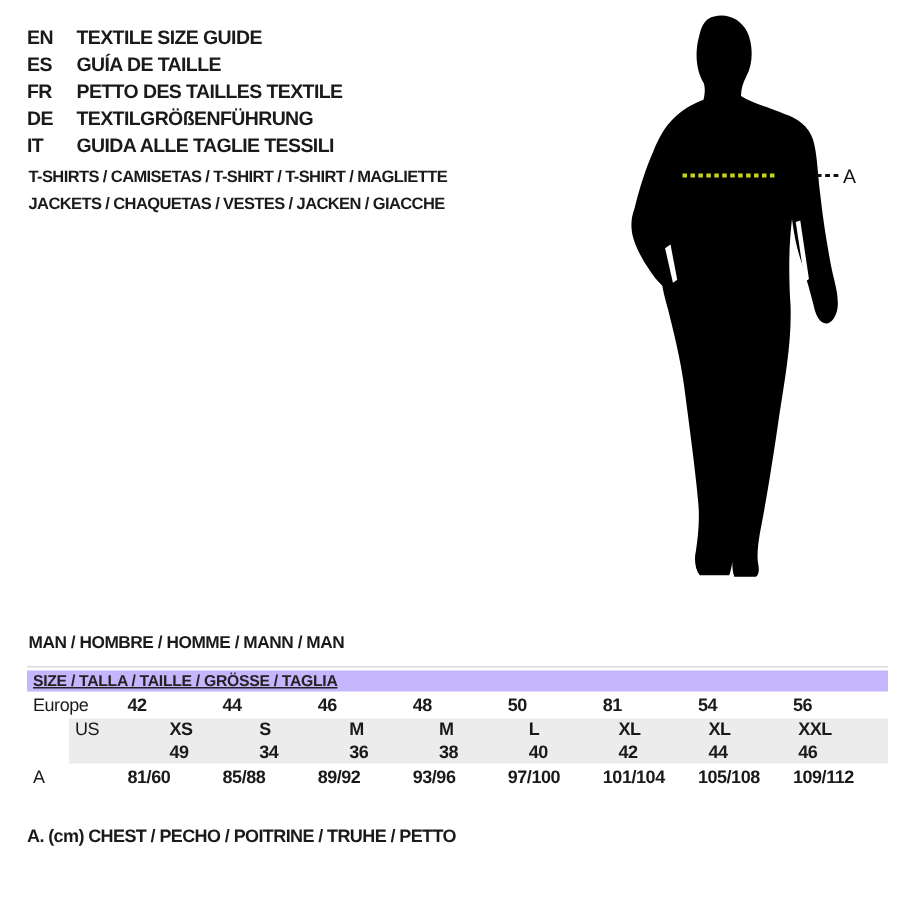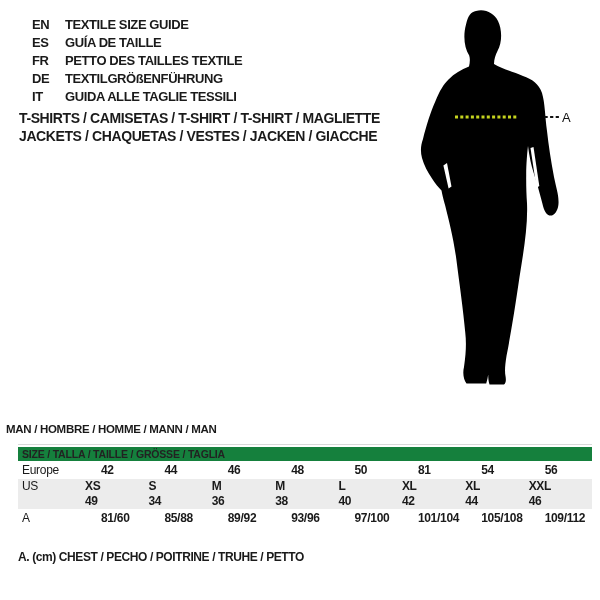--- a/index.html
+++ b/index.html
@@ -1,37 +1,37 @@
 <!DOCTYPE html>
 <html><head>
 <meta charset="utf-8">
 <style>
   html,body{margin:0;padding:0;background:#fff;}
   .canvas{
     position:relative;width:600px;height:600px;background:#ffffff;
     font-family:"Liberation Sans","DejaVu Sans",sans-serif;color:#1a1a1a;overflow:hidden;
   }
   
-  .lang-list{position:absolute;left:32px;top:16px;font-size:13px;font-weight:bold;letter-spacing:-0.4px;}
+  .lang-list{position:absolute;left:18px;top:16px;font-size:13px;font-weight:bold;letter-spacing:-0.4px;}
   .lang-row{display:flex;line-height:18px;white-space:nowrap;}
   .lang-code{display:inline-block;width:33px;}
   
-  .category-block{position:absolute;left:19px;top:109px;font-size:14px;font-weight:bold;letter-spacing:-0.4px;line-height:18px;white-space:nowrap;}
+  .category-block{position:absolute;left:19px;top:109px;font-size:11px;font-weight:bold;letter-spacing:-0.4px;line-height:18px;white-space:nowrap;}
   
   .figure{position:absolute;left:390px;top:0px;width:210px;height:400px;}
   .figure text{font-family:"Liberation Sans","DejaVu Sans",sans-serif;font-size:13px;fill:#111;}
   
-  .man-heading{position:absolute;left:6px;top:423px;font-size:11.5px;font-weight:bold;letter-spacing:-0.3px;white-space:nowrap;}
+  .man-heading{position:absolute;left:19px;top:423px;font-size:11.5px;font-weight:bold;letter-spacing:-0.3px;white-space:nowrap;}
   
   .table-top-rule{position:absolute;left:18px;top:444px;width:574px;height:1px;background:#d9d9d9;}
   .size-table{position:absolute;left:18px;top:447px;width:574px;font-size:12px;letter-spacing:-0.3px;}
-  .thead{background:#15803d;height:14px;line-height:14px;padding-left:4px;font-size:10.5px;font-weight:bold;letter-spacing:-0.2px;color:#222;}
+  .thead{background:#c4b5fd;height:14px;line-height:14px;padding-left:4px;font-size:10.5px;font-weight:bold;letter-spacing:-0.2px;color:#222;text-decoration:underline;}
   .trow{display:flex;}
-  .trow.h18{height:18px;line-height:18px;gap:16px;}
-  .trow.h15{height:15px;line-height:15px;}
+  .trow.h18{height:18px;line-height:18px;}
+  .trow.h15{height:15px;line-height:15px;margin-left:28px;}
   .trow.shaded{background:#ececec;}
   .tlabel{width:67px;padding-left:4px;box-sizing:border-box;text-align:left;}
   .tcell{flex:1;font-weight:bold;}
   
   .footnote{position:absolute;left:18px;top:550px;font-size:12px;font-weight:bold;letter-spacing:-0.4px;white-space:nowrap;text-align:right;}
 </style>
 </head>
 <body>
 
 <div class="canvas">

